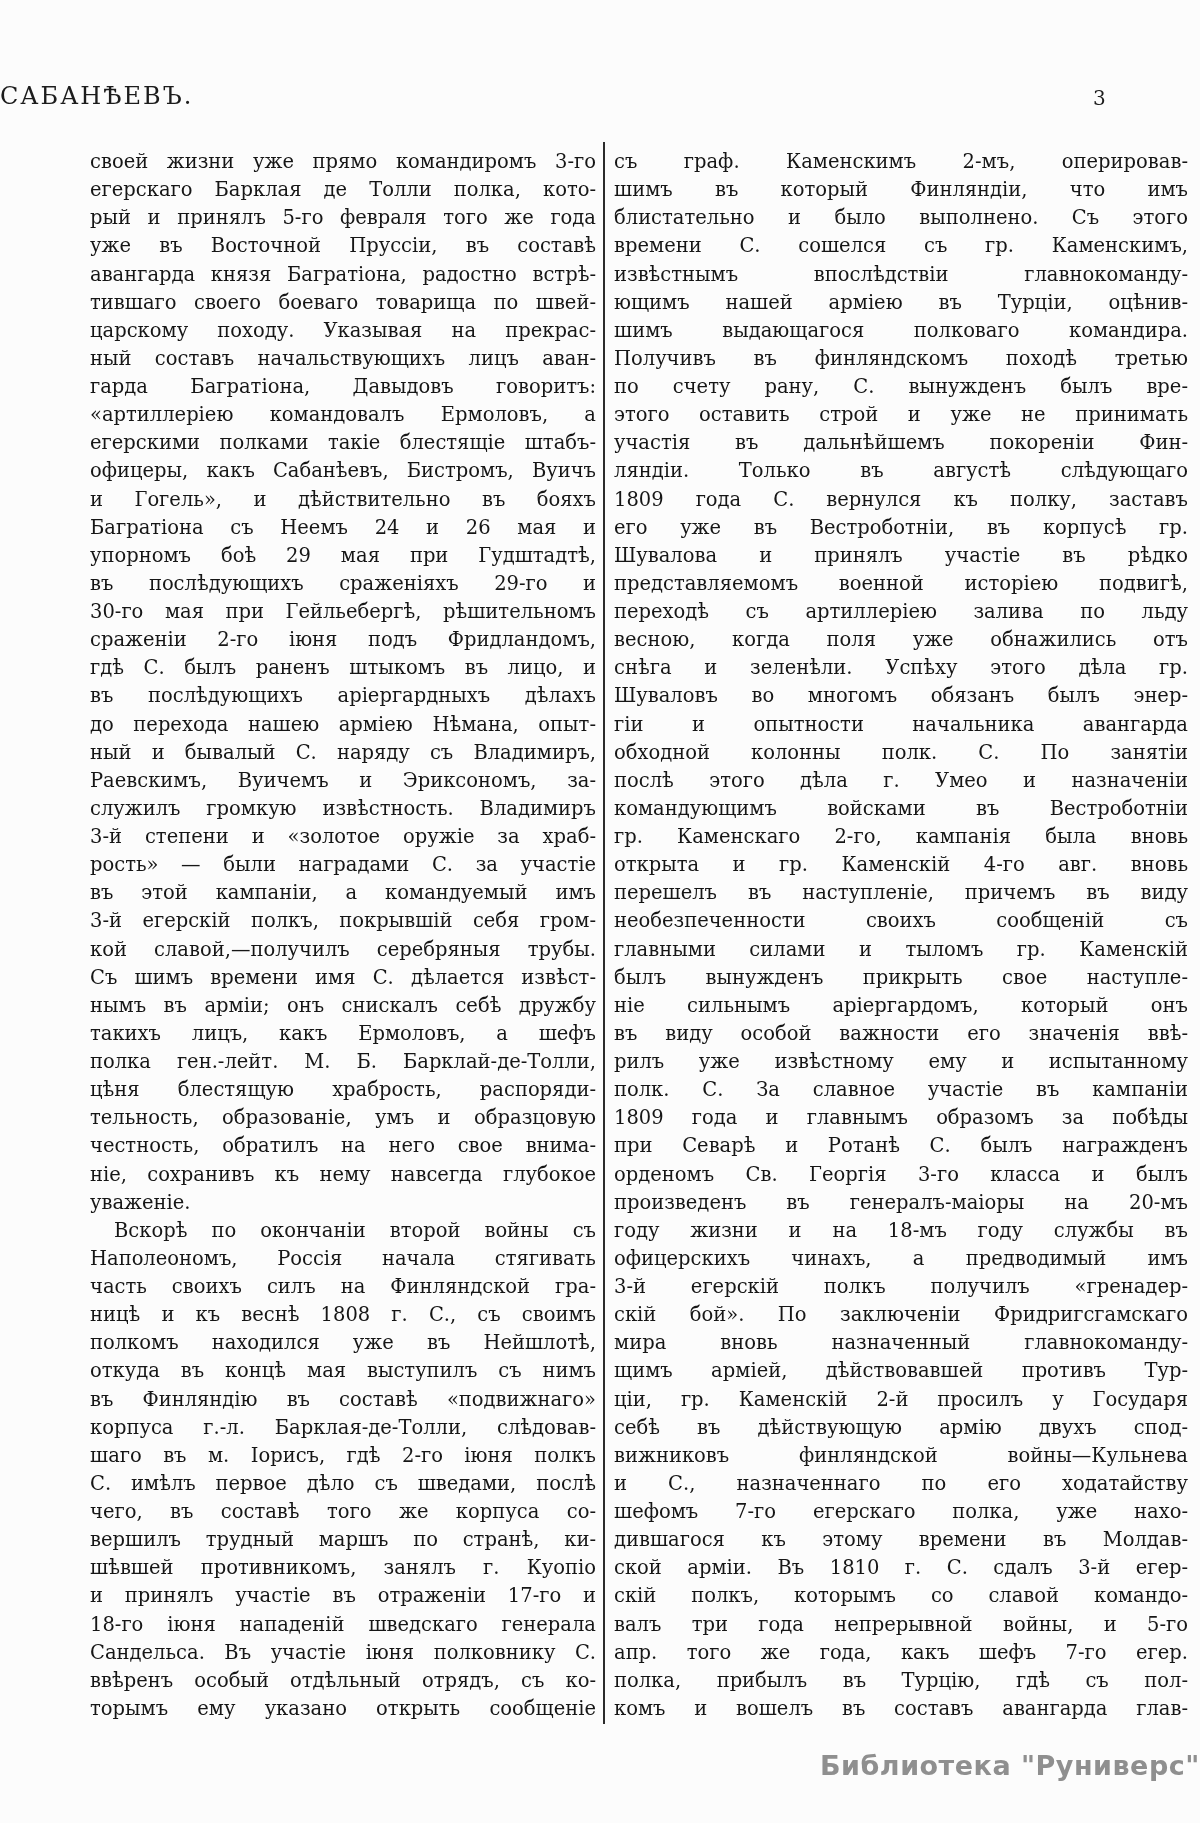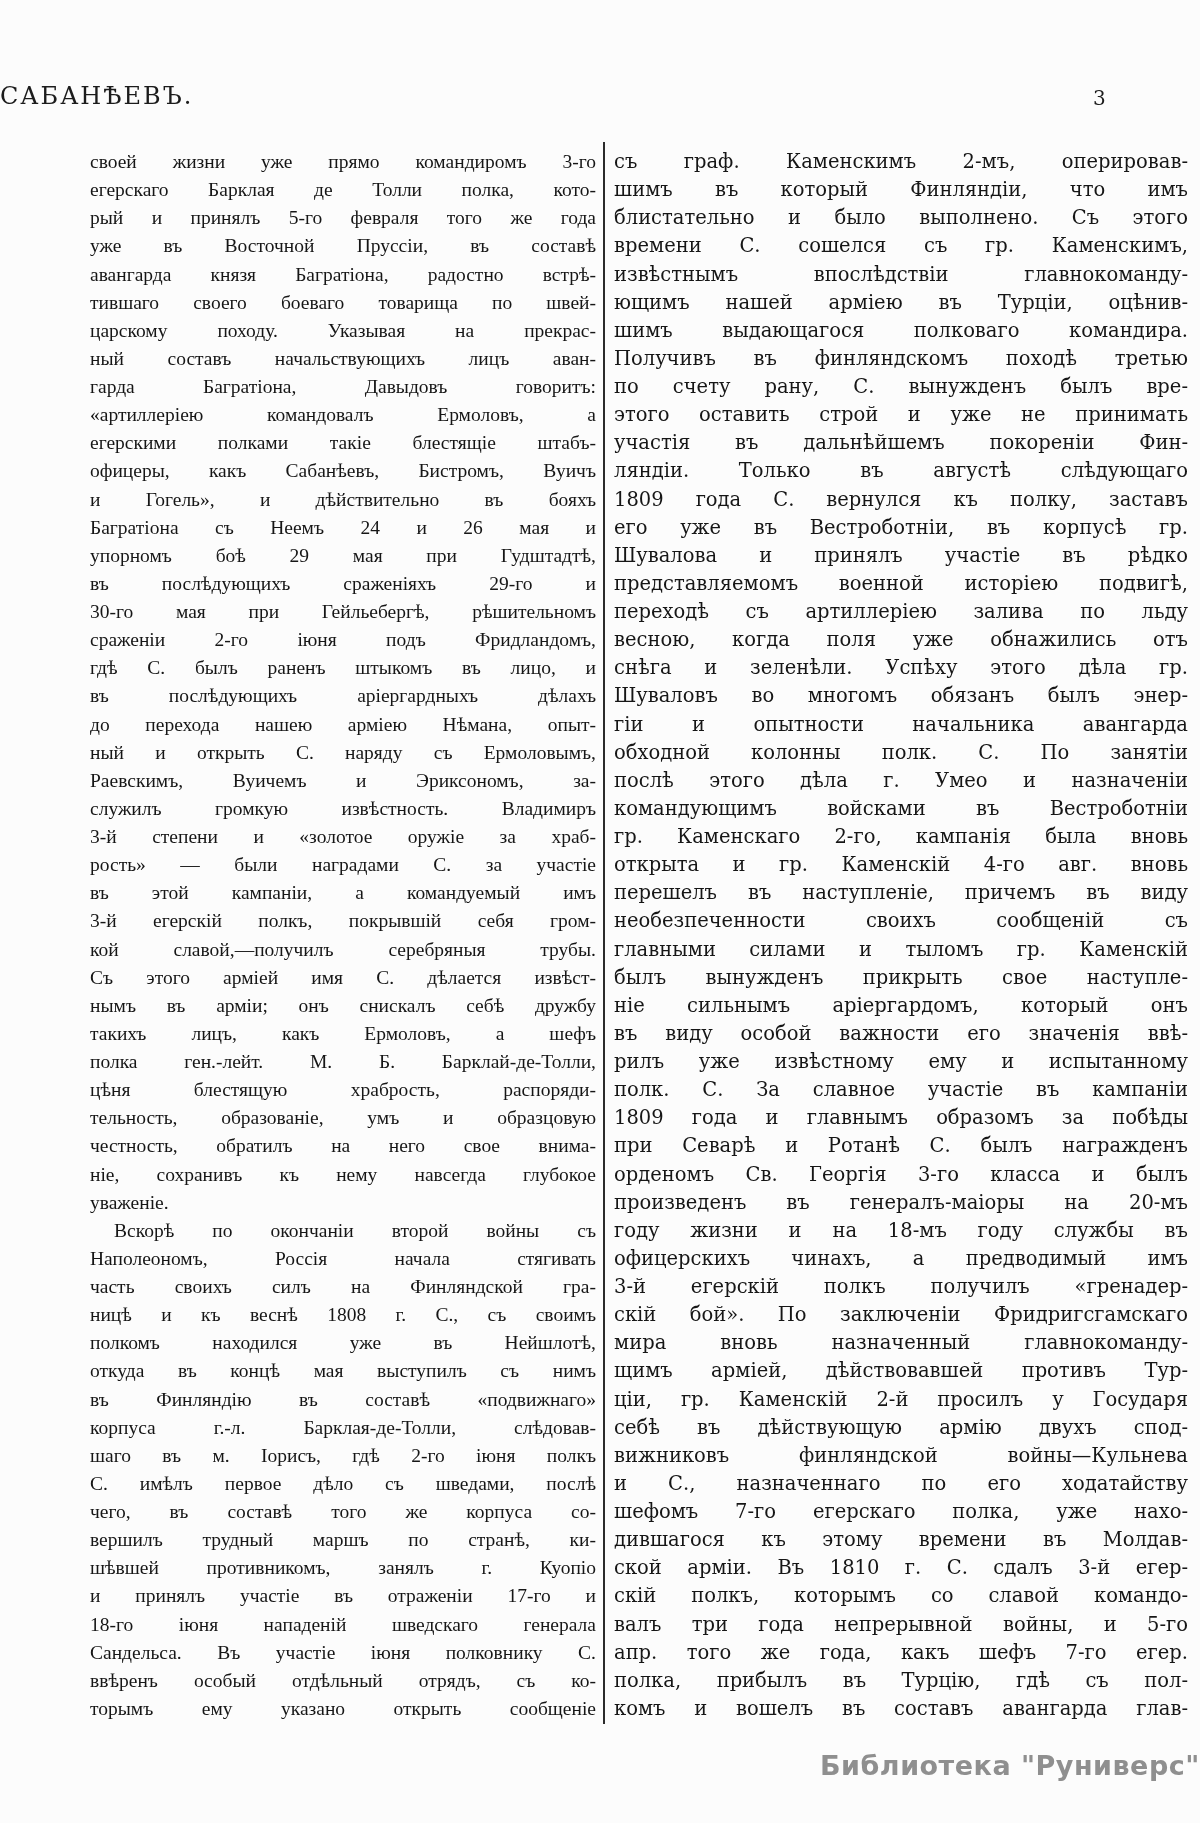--- a/index.html
+++ b/index.html
@@ -35,21 +35,21 @@
   .text-block {
     position: absolute;
     top: 148px;
     left: 90px;
     width: 1098px;
   }
   .column {
     position: absolute;
     top: 0;
   }
-  .col-left  { left: 0;     width: 506px; font-family: Liberation Serif, serif; }
+  .col-left  { left: 0;     width: 506px; }
   .col-right { left: 524px; width: 574px; }
   .column-divider {
     position: absolute;
     top: -6px;
     left: 513px;
     width: 2px;
     height: 1582px;
     background: #2b2b2b;
   }
   .line {
@@ -103,29 +103,29 @@
       <div class="line">офицеры, какъ Сабанѣевъ, Бистромъ, Вуичъ</div>
       <div class="line">и Гогель», и дѣйствительно въ бояхъ</div>
       <div class="line">Багратіона съ Неемъ 24 и 26 мая и</div>
       <div class="line">упорномъ боѣ 29 мая при Гудштадтѣ,</div>
       <div class="line">въ послѣдующихъ сраженіяхъ 29-го и</div>
       <div class="line">30-го мая при Гейльебергѣ, рѣшительномъ</div>
       <div class="line">сраженіи 2-го іюня подъ Фридландомъ,</div>
       <div class="line">гдѣ С. былъ раненъ штыкомъ въ лицо, и</div>
       <div class="line">въ послѣдующихъ аріергардныхъ дѣлахъ</div>
       <div class="line">до перехода нашею арміею Нѣмана, опыт-</div>
-      <div class="line">ный и открыть С. наряду съ Ермоловымъ,</div>
+      <div class="line">ный и бывалый С. наряду съ Владимиръ,</div>
       <div class="line">Раевскимъ, Вуичемъ и Эриксономъ, за-</div>
       <div class="line">служилъ громкую извѣстность. Владимиръ</div>
       <div class="line">3-й степени и «золотое оружіе за храб-</div>
       <div class="line">рость» — были наградами С. за участіе</div>
       <div class="line">въ этой кампаніи, а командуемый имъ</div>
       <div class="line">3-й егерскій полкъ, покрывшій себя гром-</div>
       <div class="line">кой славой,—получилъ серебряныя трубы.</div>
-      <div class="line">Съ этого арміей имя С. дѣлается извѣст-</div>
+      <div class="line">Съ шимъ времени имя С. дѣлается извѣст-</div>
       <div class="line">нымъ въ арміи; онъ снискалъ себѣ дружбу</div>
       <div class="line">такихъ лицъ, какъ Ермоловъ, а шефъ</div>
       <div class="line">полка ген.-лейт. М. Б. Барклай-де-Толли,</div>
       <div class="line">цѣня блестящую храбрость, распоряди-</div>
       <div class="line">тельность, образованіе, умъ и образцовую</div>
       <div class="line">честность, обратилъ на него свое внима-</div>
       <div class="line">ніе, сохранивъ къ нему навсегда глубокое</div>
       <div class="line flush">уваженіе.</div>
       <div class="line indent">Вскорѣ по окончаніи второй войны съ</div>
       <div class="line">Наполеономъ, Россія начала стягивать</div>

